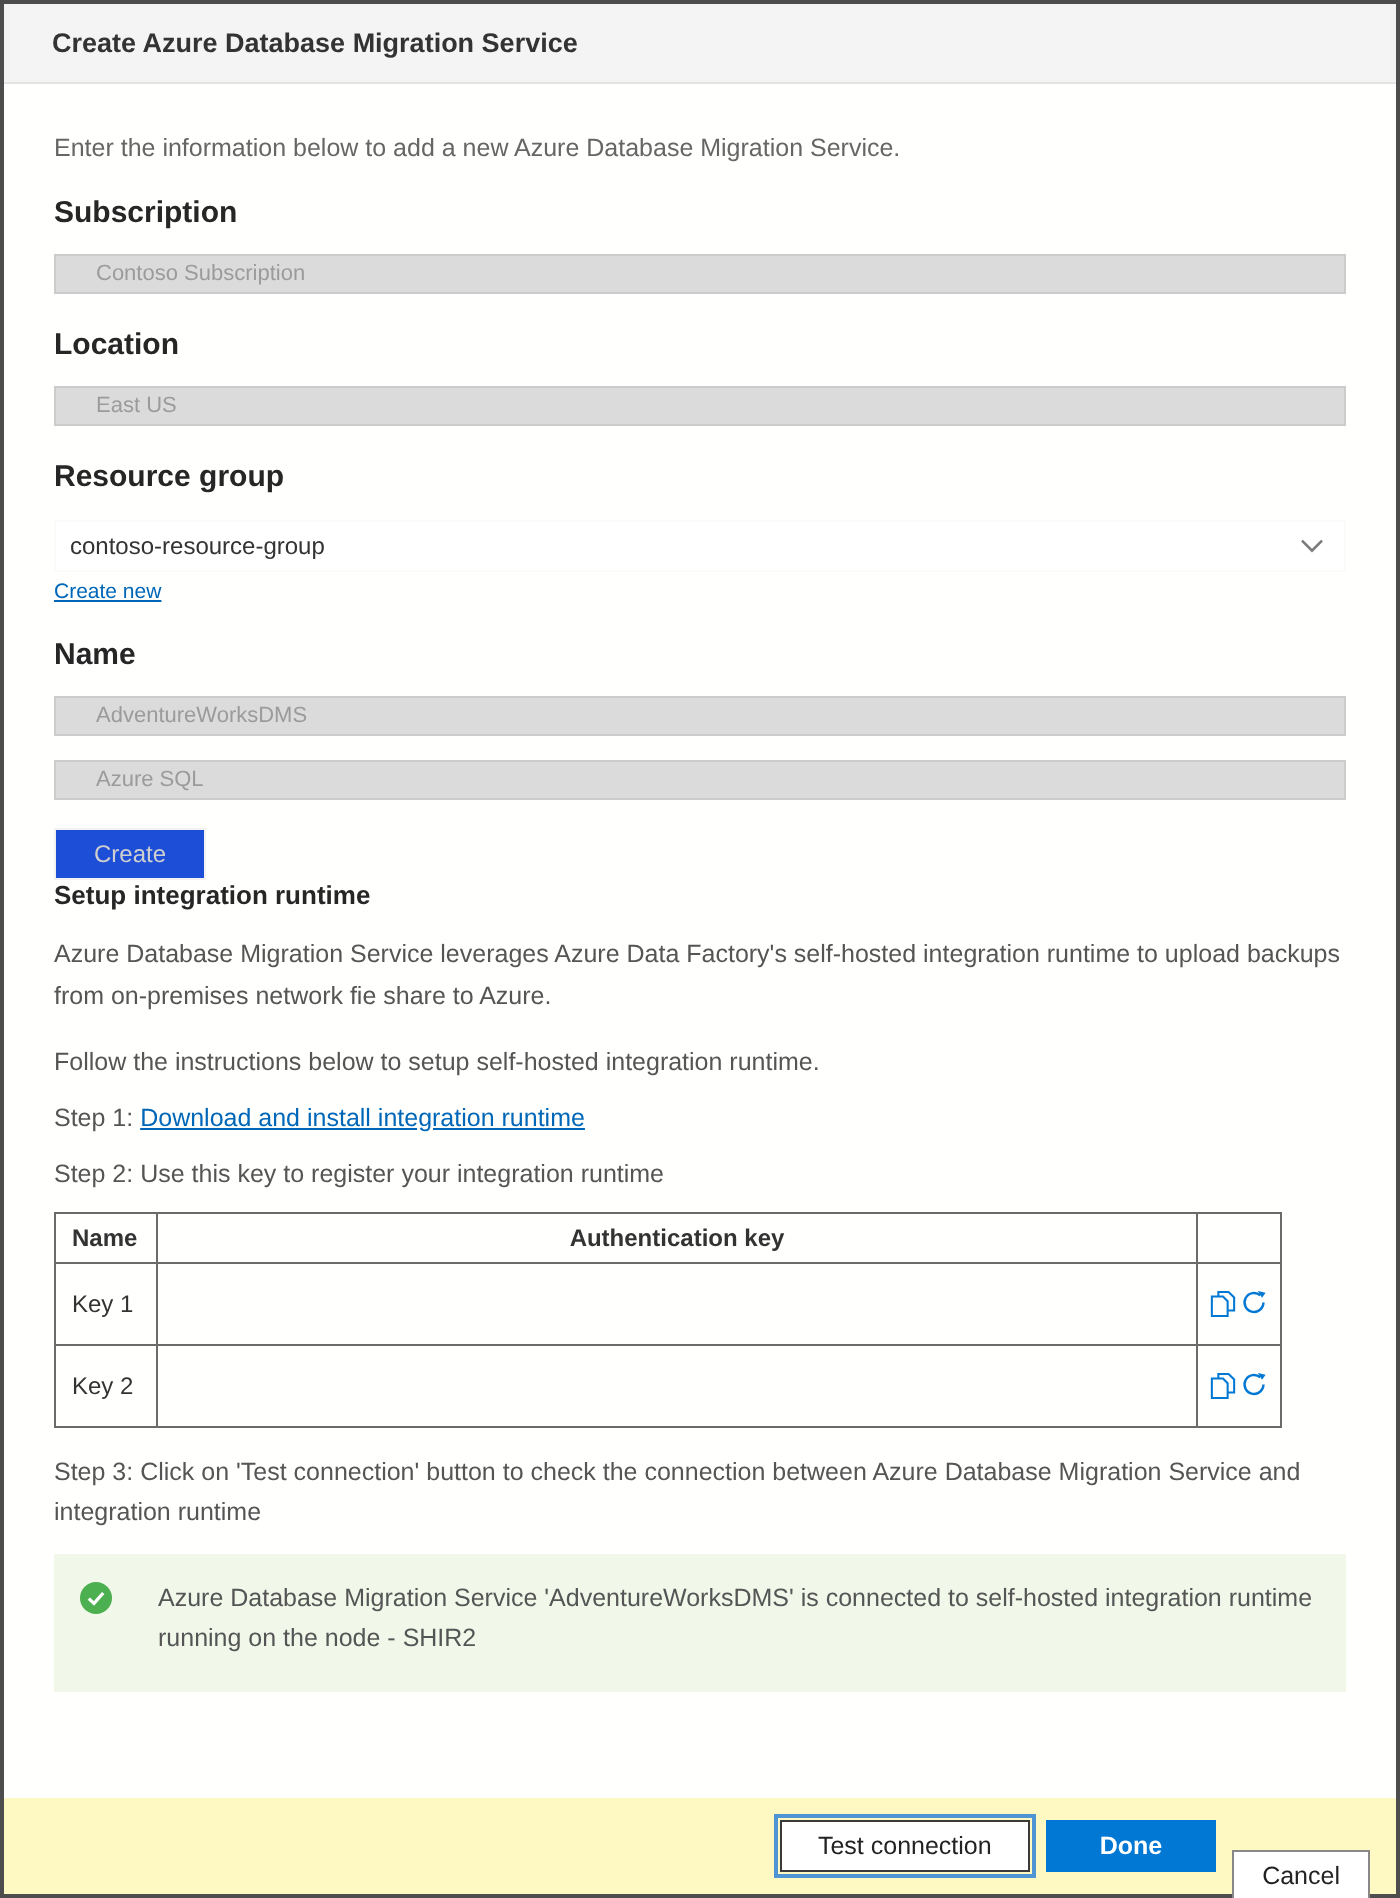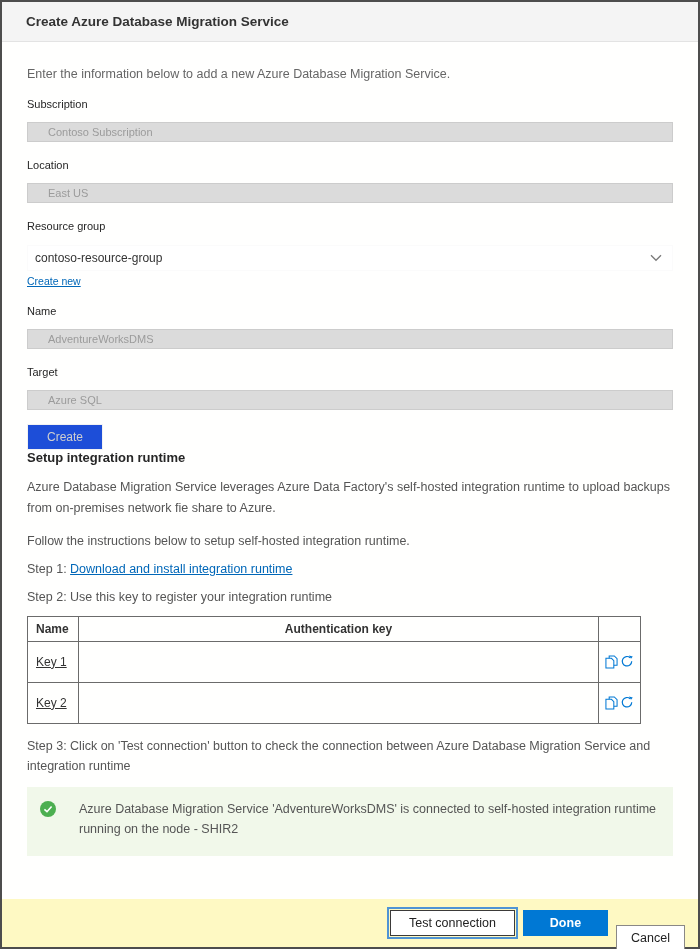--- a/index.html
+++ b/index.html
@@ -23,21 +23,21 @@
     padding: 0 24px;
     font-size: 13.5px; font-weight: 700; color: #333;
   }
   .content {
     flex: 1 1 auto;
     padding: 0 25px;
     overflow: hidden;
     font-size: 12.5px;
   }
   .intro { margin-top: 25px; color: #666; }
-  .field-label { margin-top: 17px; font-weight: 400; color: #262626; font-size: 11px; }
+  .field-label { margin-top: 17px; font-weight: 700; color: #262626; font-size: 15px; }
   .text-input {
     margin-top: 12px; width: 100%; height: 20px;
     background: #dbdbdb; border: 1px solid #cccccc;
     color: #9b9b9b; font-size: 11px; line-height: 18px;
     padding: 0 20px; font-family: "Liberation Sans", sans-serif;
     display: block;
   }
   .select {
     margin-top: 13px; width: 100%; height: 26px;
     background: #fff; border: 1px solid #fbfbfb;
@@ -64,21 +64,21 @@
     border-collapse: collapse;
     width: 613px;
     table-layout: fixed;
     font-size: 12px; color: #333;
   }
   .key-table th, .key-table td { border: 1px solid #6b6b6b; }
   .key-table th {
     height: 25px; font-weight: 700; text-align: center; padding: 0 6px;
   }
   .key-table th.col-name { text-align: left; padding-left: 8px; }
-  .key-table td { height: 41px; padding: 0 8px; vertical-align: middle; text-decoration: underline; }
+  .key-table td { height: 41px; padding: 0 8px; vertical-align: middle; }
   .col-name  { width: 51px; }
   .col-key   { width: 520px; }
   .col-icons { width: 42px; }
   .icons-cell { text-align: center; padding: 0 3px !important; }
   .icon-btn {
     background: none; border: none; cursor: pointer; padding: 1px;
     vertical-align: middle; line-height: 0;
   }
   .step3 { margin-top: 12px; color: #555; line-height: 1.65; }
   .success-box {
@@ -141,21 +141,20 @@
         <svg width="12" height="8" viewBox="0 0 12 8">
             <path d="M1 1.3 L6 6.3 L11 1.3" fill="none" stroke="#7a7a7a" stroke-width="1.3"></path>
           </svg>
       </span>
     </div>
     <a class="link create-new">Create new</a>
 
     <div class="field-label">Name</div>
     <input class="text-input" type="text" disabled="" value="AdventureWorksDMS" style="">
 
-    <div class="field-label">Target</div>
     <input class="text-input" type="text" disabled="" value="Azure SQL" style="">
 
     <div>
       <button class="btn-create" disabled="">Create</button>
     </div>
 
     <div class="section-heading">Setup integration runtime</div>
     <div class="para">Azure Database Migration Service leverages Azure Data Factory's self-hosted integration runtime to upload backups from on-premises network fie share to Azure.</div>
     <div class="line">Follow the instructions below to setup self-hosted integration runtime.</div>
 

